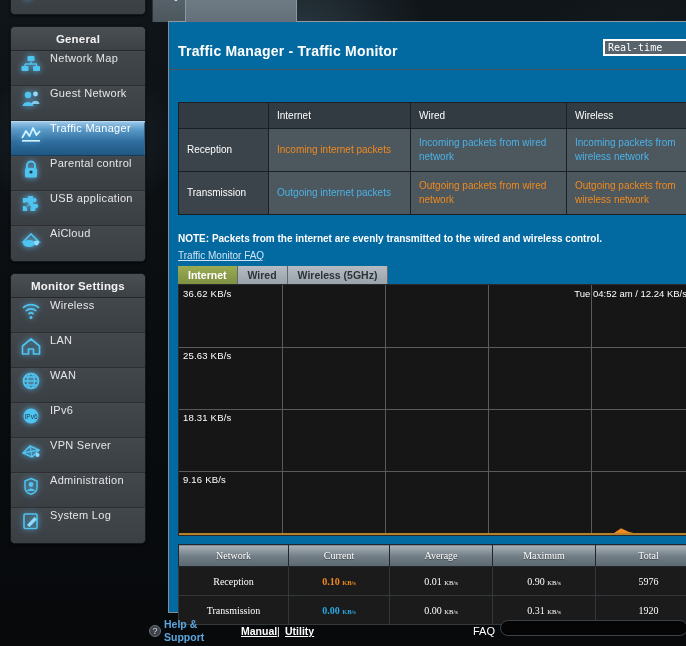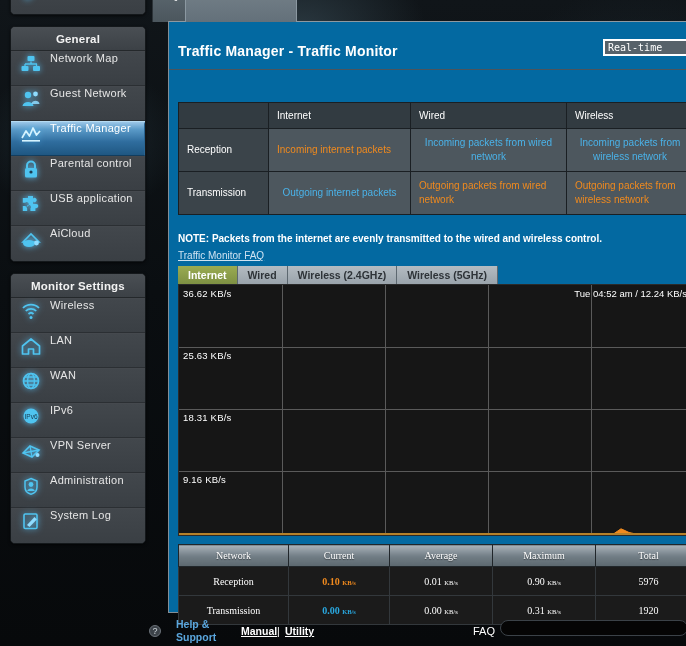--- a/index.html
+++ b/index.html
@@ -121,21 +121,21 @@
   #info-table td{
     border:1px solid #1a1f23;
     padding:7px 8px;
     vertical-align:middle;
     line-height:14px;
   }
   .it-head{ background:#323b41; color:#ffffff; height:26px; padding:4px 8px !important; }
   .it-rowhead{ background:#3b444a; color:#ffffff; width:90px; text-align:left; }
   .it-cell{ background:#4d575e; }
   .c-orange{ color:#f08a1e; }
-  .c-blue{ color:#4ab2e8;text-align:center; }
+  .c-blue{ color:#4ab2e8; }
   #note{
     position:absolute; left:9px; top:211px; width:516px;
     font-size:10px; color:#ffffff; font-weight:bold;
   }
   #faq-link{
     position:absolute; left:9px; top:228px;
     font-size:10px; color:#cfe3f2; text-decoration:underline; cursor:pointer;
   }
   
   #gtabs{ position:absolute; left:9px; top:244px; width:516px; height:18px; }
@@ -194,21 +194,21 @@
   .v-blue{ color:#29a8e0; font-weight:bold; }
   
   #footer{ position:absolute; left:140px; top:616px; width:546px; height:30px; }
   #help-ico{
     position:absolute; left:9px; top:9px; width:12px; height:12px;
     border-radius:50%; background:#3c4248; border:1px solid #6a7077;
     color:#cfd6dc; font-size:9px; line-height:11px; text-align:center;
   }
   #help-text{
     position:absolute; left:24px; top:2px; width:56px;
-    font-size:10.5px; font-weight:bold; color:#5aa6dd; line-height:13px; cursor:pointer;margin-left:12px;
+    font-size:10.5px; font-weight:bold; color:#5aa6dd; line-height:13px; cursor:pointer;
   }
   #manual-link, #utility-link{
     position:absolute; top:9px; font-size:10.5px; font-weight:bold;
     color:#ffffff; text-decoration:underline; cursor:pointer;border-radius:6px;
   }
   #manual-link{ left:101px; }
   #sep-pipe{ position:absolute; left:137px; top:9px; font-size:10.5px; color:#ffffff; }
   #utility-link{ left:145px; }
   #faq-label{ position:absolute; left:333px; top:9px; font-size:11px; color:#ffffff; }
   #faq-input{
@@ -424,21 +424,20 @@
       </tr>
     </tbody>
   </table>
 
   <div id="note">NOTE: Packets from the internet are evenly transmitted to the wired and wireless control.</div>
   <div id="faq-link">Traffic Monitor FAQ</div>
 
   <div id="gtabs">
     <div class="gtab sel">Internet</div>
     <div class="gtab">Wired</div>
-    <div class="gtab">Wireless (2.4GHz)</div>
     <div class="gtab">Wireless (5GHz)</div>
   </div>
 
   <div id="graph">
     <div class="gl-h" style="top:62px"></div>
     <div class="gl-h" style="top:124px"></div>
     <div class="gl-h" style="top:186px"></div>
     <div class="gl-v" style="left:103px"></div>
     <div class="gl-v" style="left:206px"></div>
     <div class="gl-v" style="left:309px"></div>

